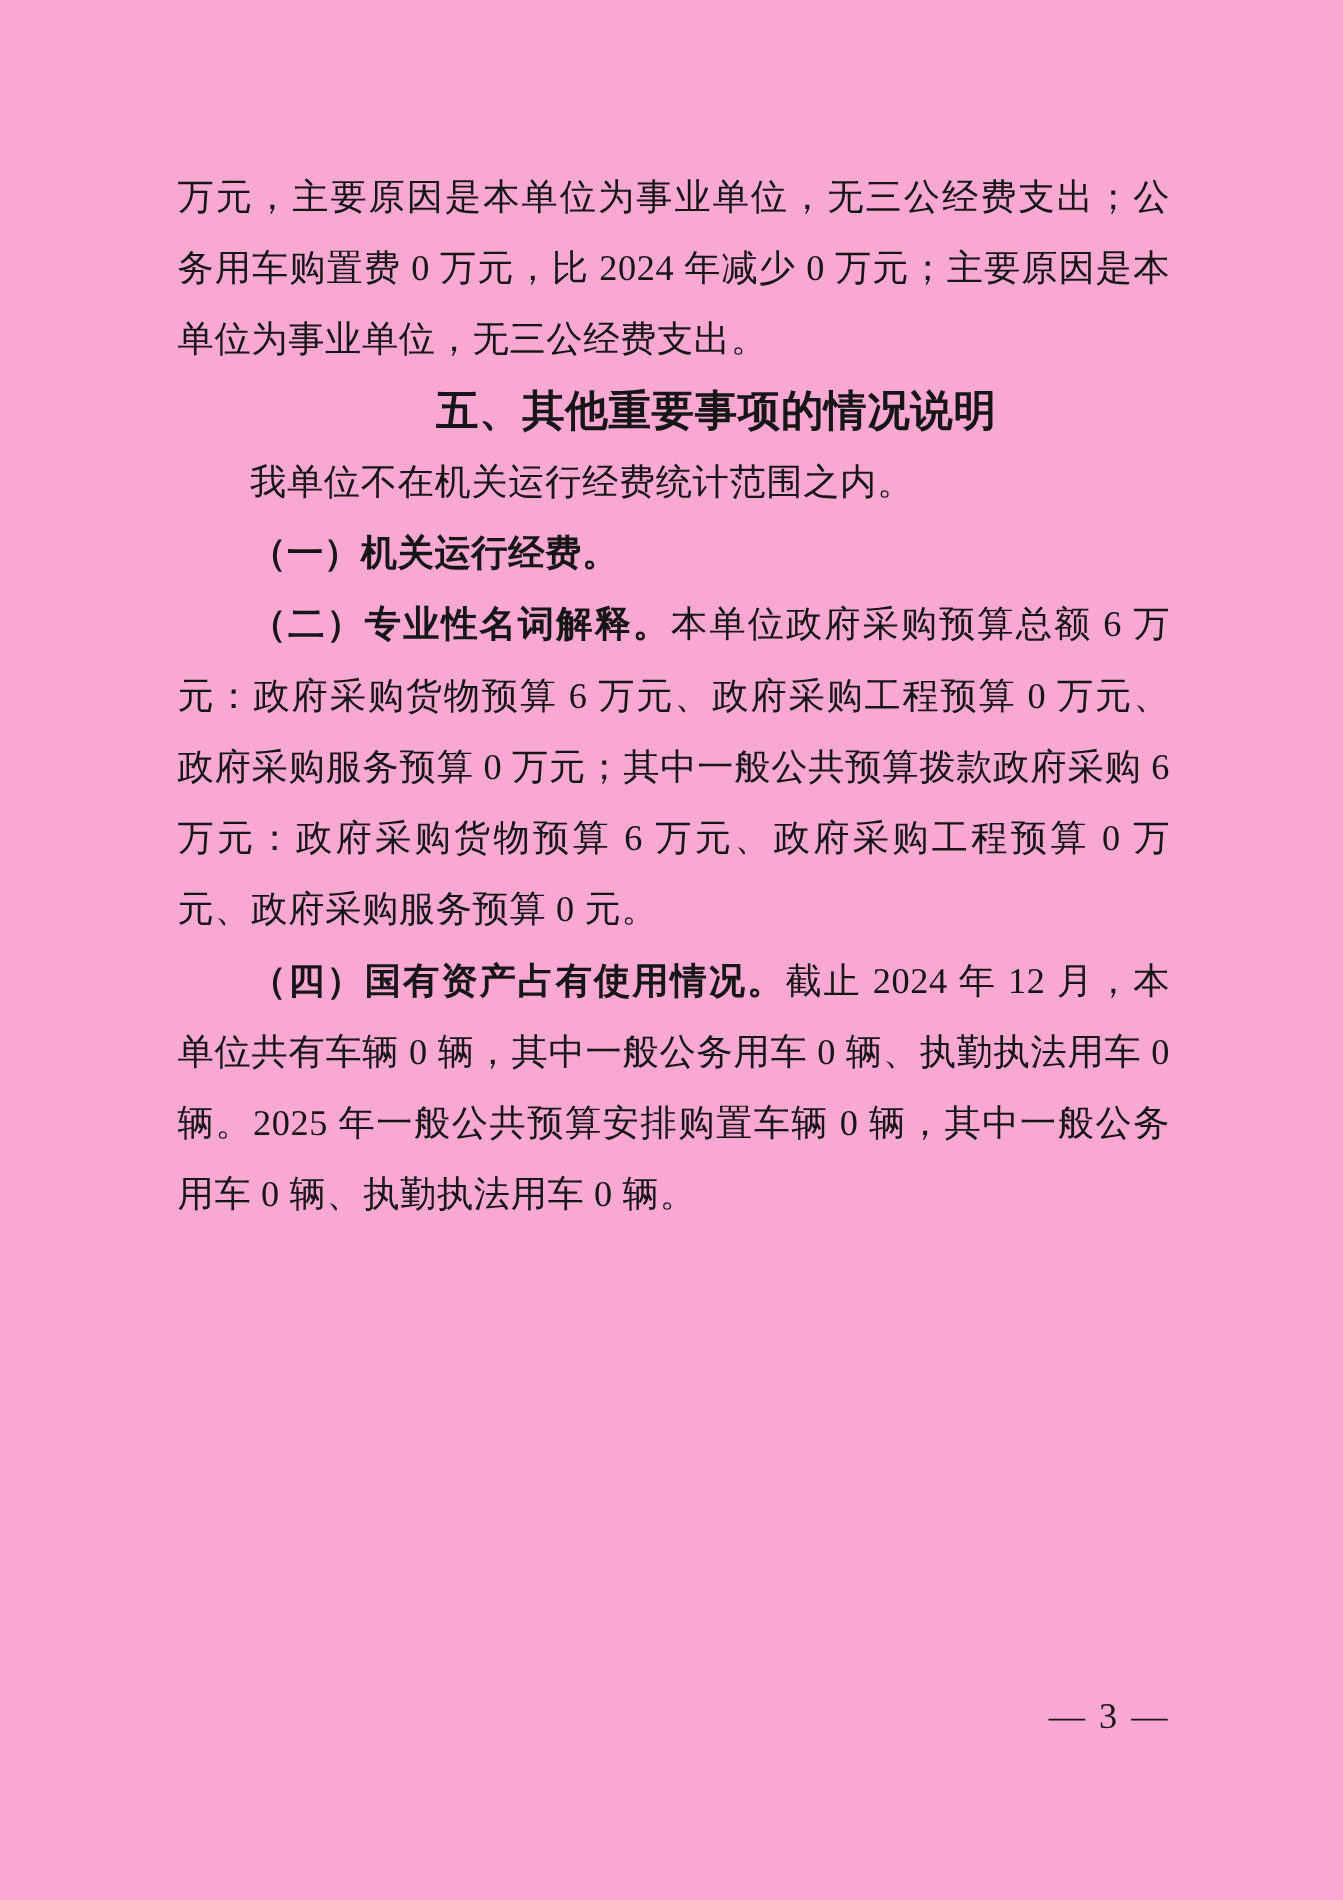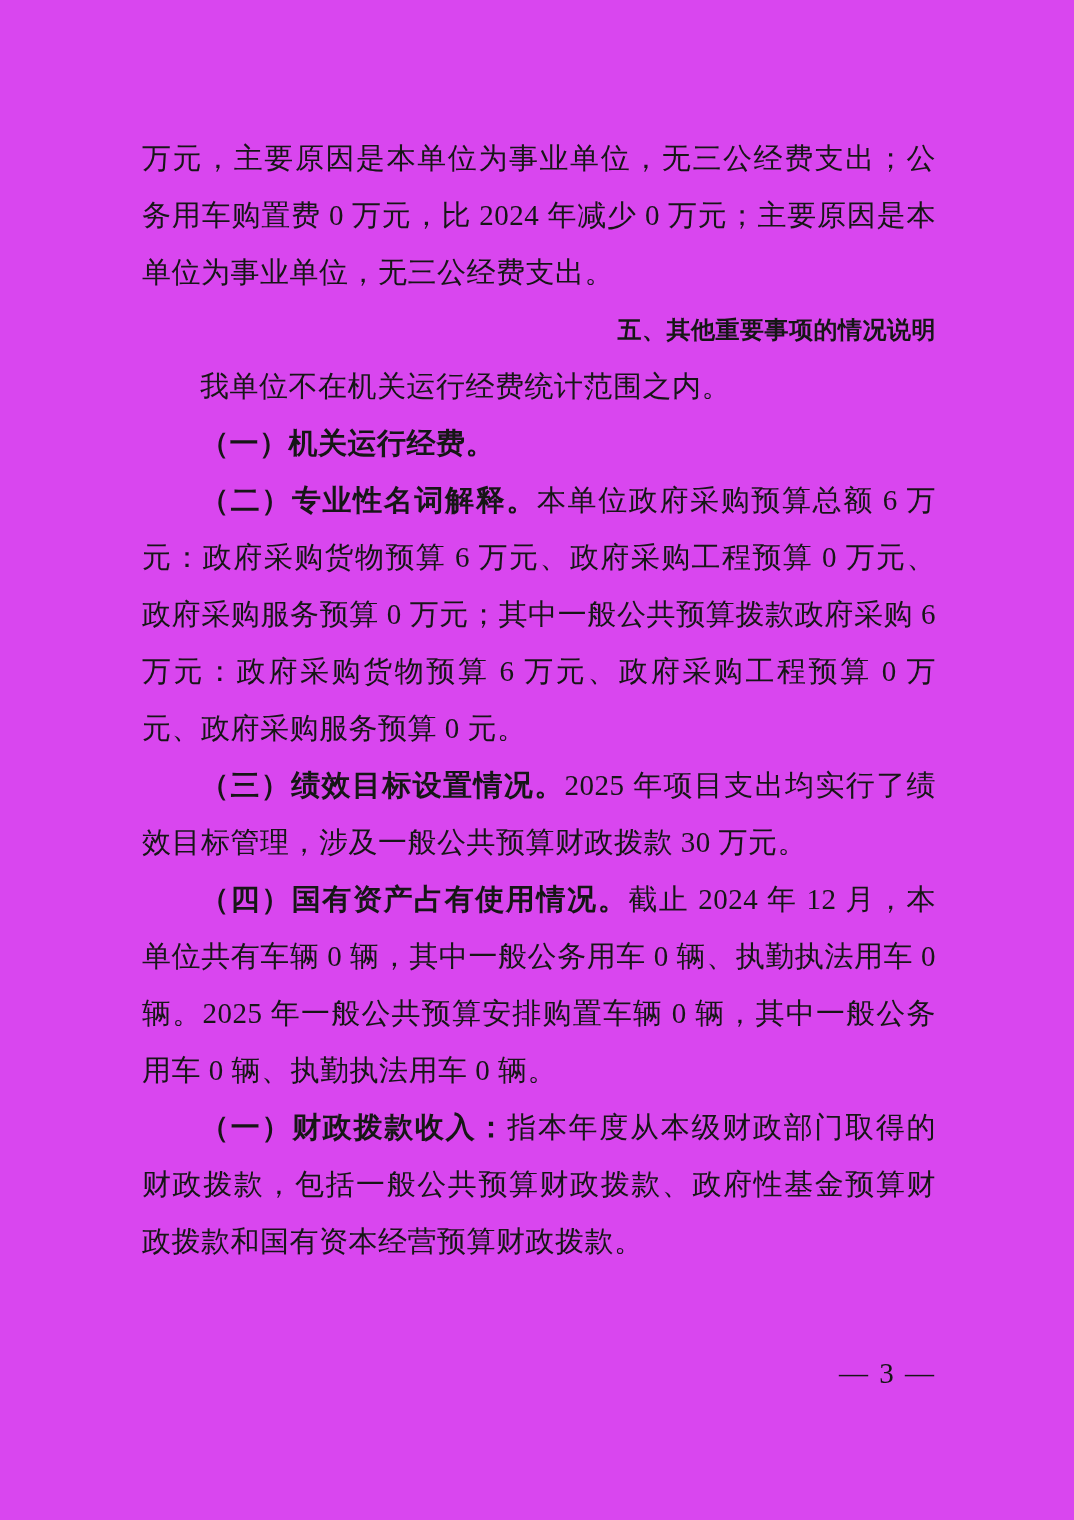--- a/index.html
+++ b/index.html
@@ -8,21 +8,21 @@
     height: 1520px;
     background: #ffffff;
     position: relative;
     overflow: hidden;
     font-family: "Liberation Serif", serif;
     color: #161616;
   }
   .page {
     position: absolute;
     inset: 0;
-    background: #d946ef;
+    background: #f9a8d4;
     text-decoration: underline;
   }
   .doc {
     position: absolute;
     left: 142px;
     top: 130px;
     width: 794px;
     font-size: 29px;
     line-height: 57px;
     text-align: justify;
@@ -31,26 +31,26 @@
   }
   .para {
     margin: 0;
     text-indent: 2em;
   }
   .para.no-indent {
     text-indent: 0;
   }
   .heading {
     margin: 0;
-    font-size: 24px;
+    font-size: 34px;
     line-height: 57px;
     font-weight: 700;
     font-family: "Liberation Sans", sans-serif;
     text-indent: 2em;
-    text-align: right;
+    text-align: center;
     letter-spacing: 0.5px;
   }
   .lead {
     font-weight: 700;
   }
   .pagenum {
     position: absolute;
     top: 1345px;
     right: 138px;
     font-size: 29px;
@@ -76,29 +76,23 @@
     </p>
 
     <p class="para">
       <span class="lead">（一）机关运行经费。</span><span></span>
     </p>
 
     <p class="para">
       <span class="lead">（二）专业性名词解释。</span><span>本单位政府采购预算总额 6 万元：政府采购货物预算 6 万元、政府采购工程预算 0 万元、政府采购服务预算 0 万元；其中一般公共预算拨款政府采购 6 万元：政府采购货物预算 6 万元、政府采购工程预算 0 万元、政府采购服务预算 0 元。</span>
     </p>
 
-    <p class="para">
-      <span class="lead">（三）绩效目标设置情况。</span><span>2025 年项目支出均实行了绩效目标管理，涉及一般公共预算财政拨款 30 万元。</span>
-    </p>
 
     <p class="para">
       <span class="lead">（四）国有资产占有使用情况。</span><span>截止 2024 年 12 月，本单位共有车辆 0 辆，其中一般公务用车 0 辆、执勤执法用车 0 辆。2025 年一般公共预算安排购置车辆 0 辆，其中一般公务用车 0 辆、执勤执法用车 0 辆。</span>
     </p>
 
 
-    <p class="para">
-      <span class="lead">（一）财政拨款收入：</span><span>指本年度从本级财政部门取得的财政拨款，包括一般公共预算财政拨款、政府性基金预算财政拨款和国有资本经营预算财政拨款。</span>
-    </p>
 
   </main>
 
   <div class="pagenum">— 3 —</div>
 </div>
 
 </body></html>

